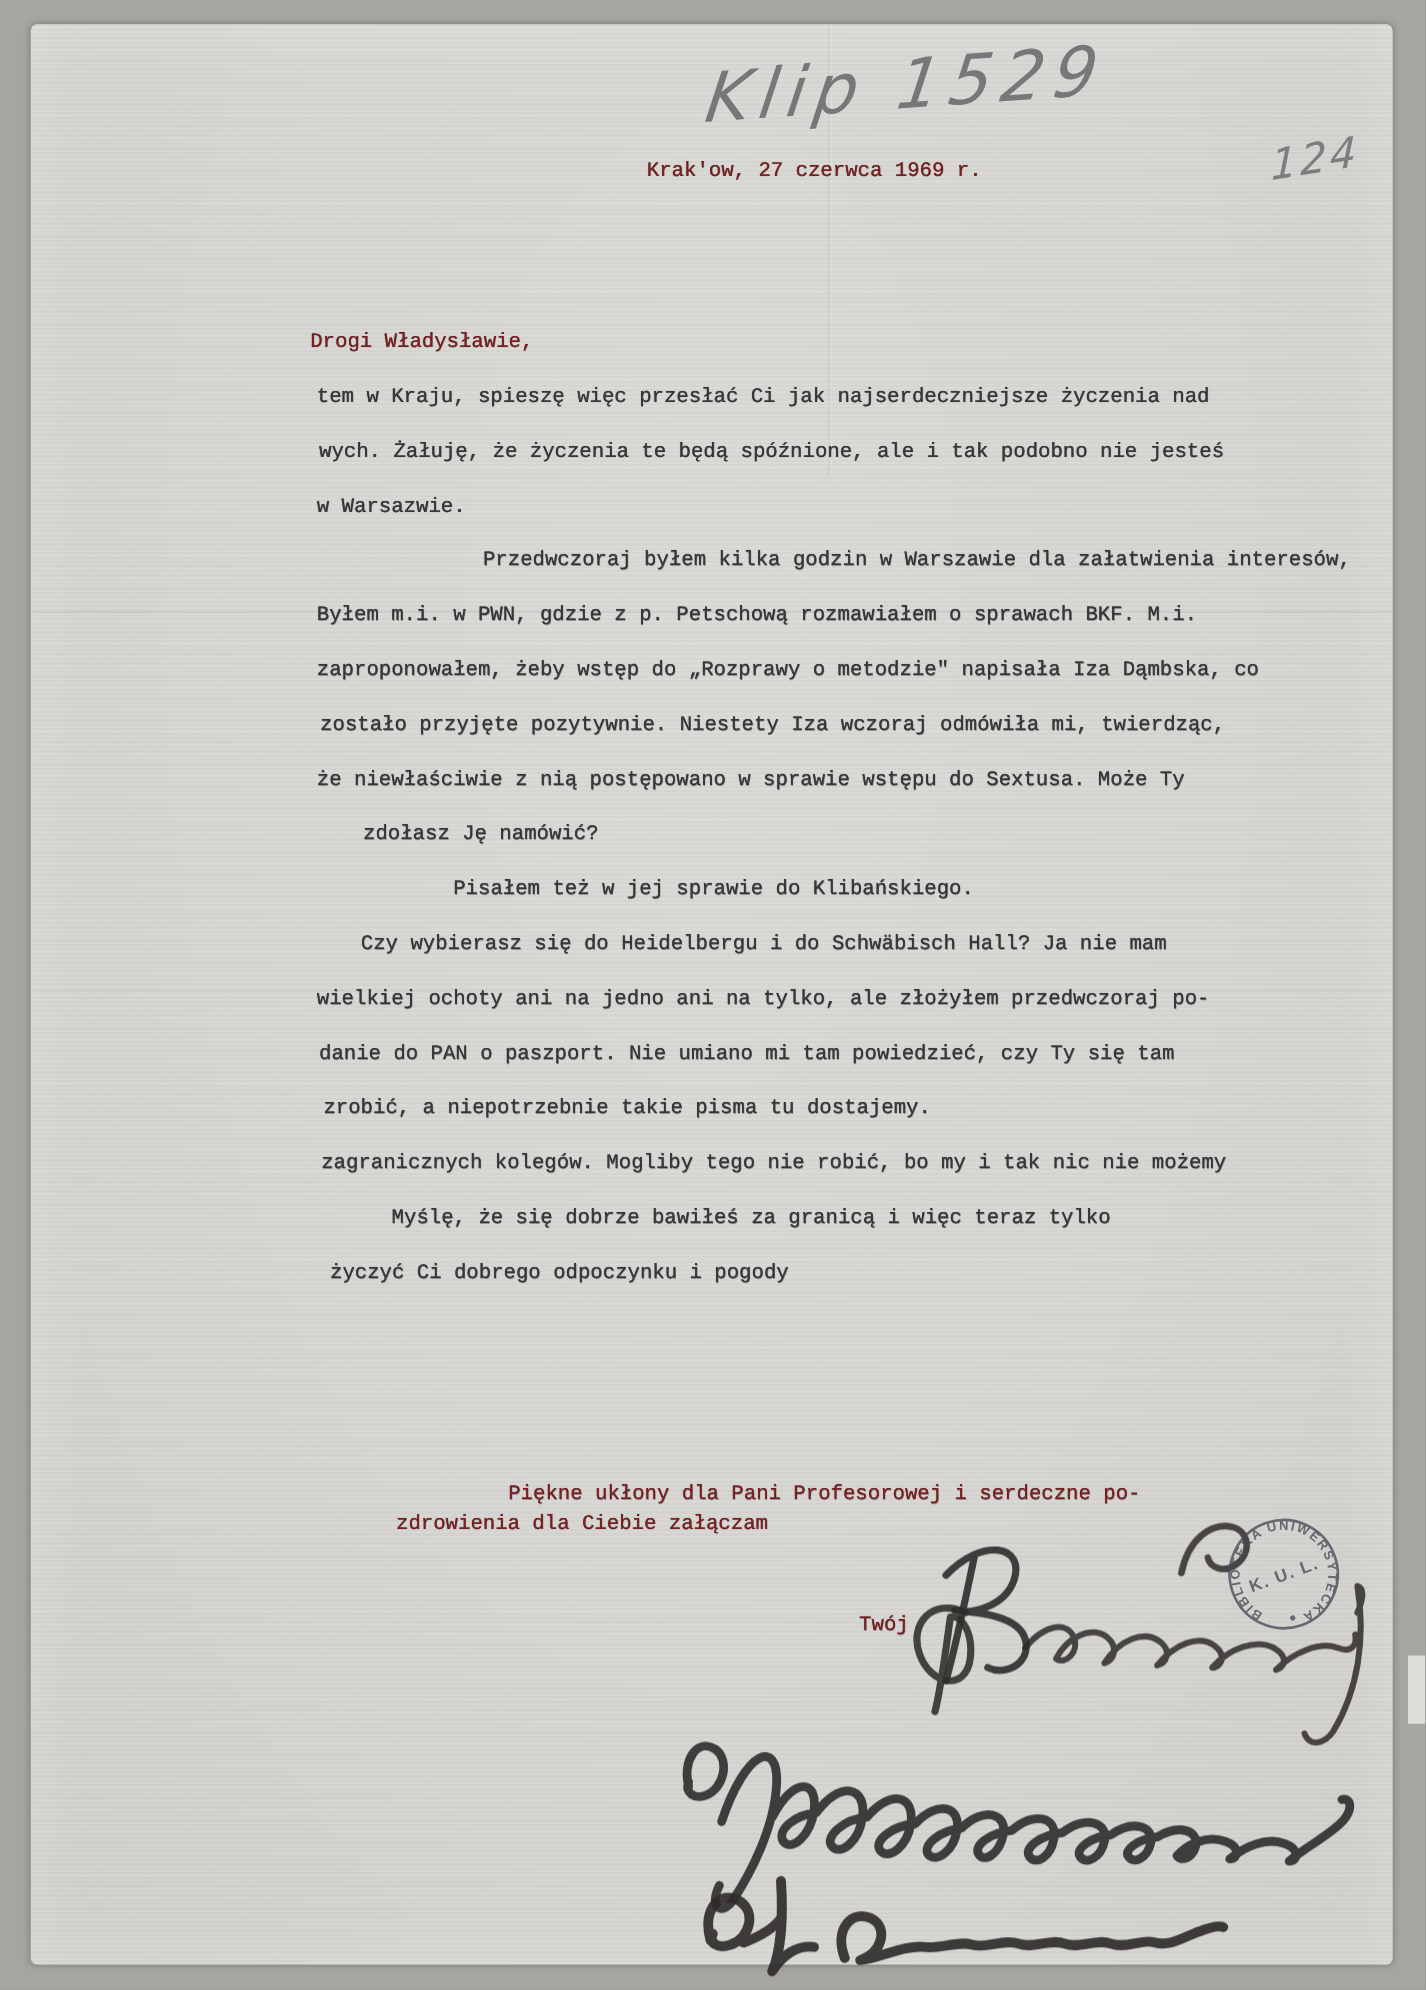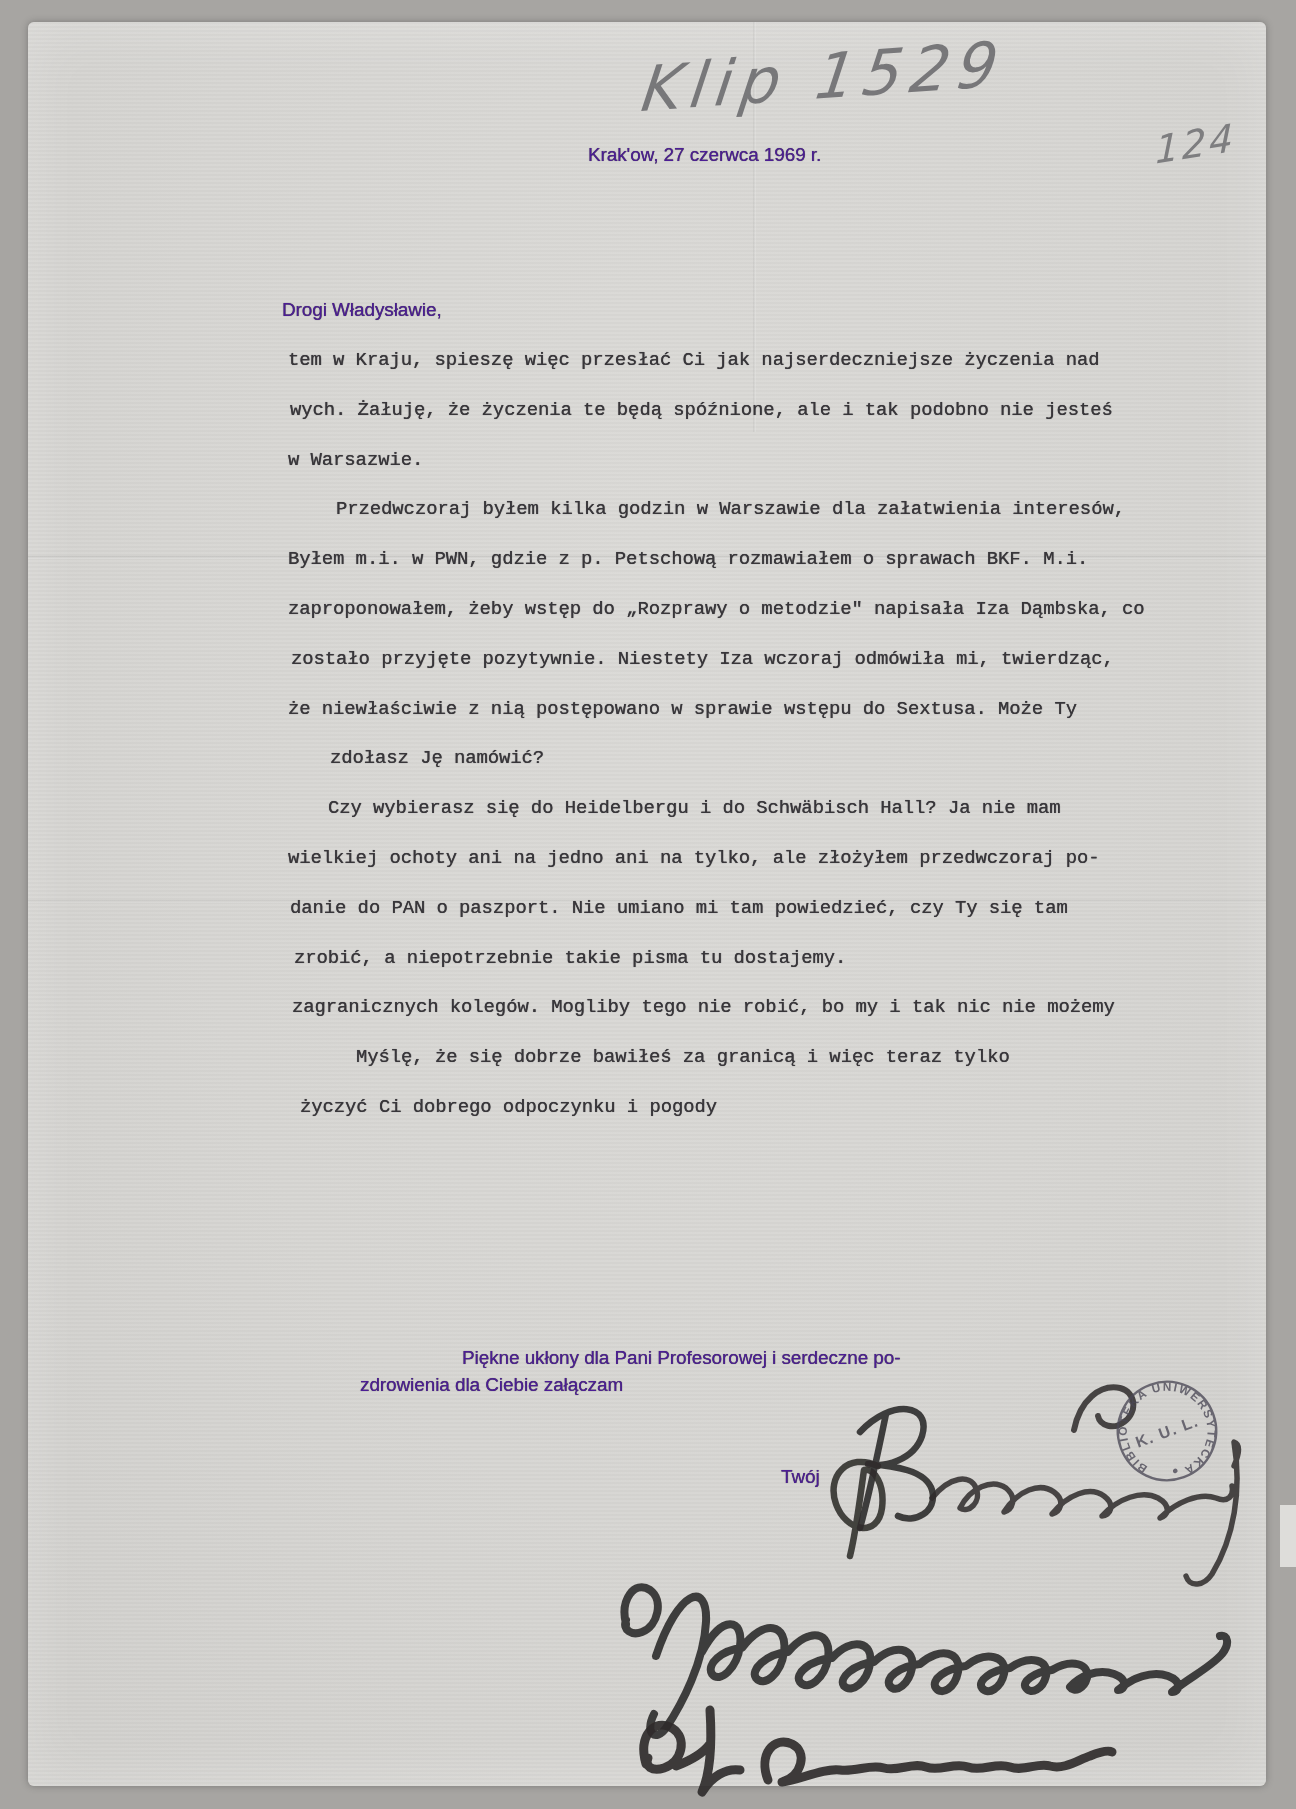--- a/index.html
+++ b/index.html
@@ -14,23 +14,23 @@
     border-radius:6px;
     box-shadow:0 0 7px rgba(40,40,40,.35), inset 0 0 60px rgba(255,255,255,.25);
   }
   .paper::after{
     content:"";position:absolute;inset:0;border-radius:6px;
     background:repeating-linear-gradient(0deg, rgba(255,255,255,.02) 0 2px, rgba(0,0,0,.018) 2px 4px);
     pointer-events:none;
   }
   .typed{
     position:absolute;white-space:pre;
-    font-family:Liberation Sans, sans-serif;
+    font-family:Liberation Mono, monospace;
     font-size:18.8px;line-height:1.2;
-    color:#4c1d95;
+    color:#7f1d1d;
     text-shadow:0 0 .7px rgba(56,54,58,.9), .4px .4px .6px rgba(56,54,58,.4);
     text-align:right;
   }
   .body-lines{
     position:absolute;left:288px;top:336px;width:940px;
   }
   .body-lines .line{
     height:49.8px;line-height:49.8px;white-space:pre;
     font-size:18.8px;color:#38363a;
     text-shadow:0 0 .7px rgba(56,54,58,.9), .4px .4px .6px rgba(56,54,58,.4);
@@ -72,26 +72,27 @@
   <div class="hw hw-klip">Klip 1529</div>
   <div class="hw hw-page">124</div>
 
   <div class="typed" style="left:588px;top:144px;">Krak'ow, 27 czerwca 1969 r.</div>
   <div class="typed" style="left:282px;top:299px;">Drogi Władysławie,</div>
 
   <div class="body-lines" id="body-lines">
       <div class="line" style="padding-left: 0px;">tem w Kraju, spieszę więc przesłać Ci jak najserdeczniejsze życzenia nad</div>
       <div class="line" style="padding-left: 2px;">wych. Żałuję, że życzenia te będą spóźnione, ale i tak podobno nie jesteś</div>
       <div class="line" style="padding-left: 0px;">w Warsazwie.</div>
-      <div class="line" style="padding-left: 48px;">Przedwczoraj byłem kilka godzin w Warszawie dla załatwienia interesów,</div>
+      <div class="line" style="padding-left: 48px; text-align: right;">Przedwczoraj byłem kilka godzin w Warszawie dla załatwienia interesów,</div>
       <div class="line" style="padding-left: 0px;">Byłem m.i. w PWN, gdzie z p. Petschową rozmawiałem o sprawach BKF. M.i.</div>
       <div class="line" style="padding-left: 0px;">zaproponowałem, żeby wstęp do „Rozprawy o metodzie" napisała Iza Dąmbska, co</div>
       <div class="line" style="padding-left: 3px;">zostało przyjęte pozytywnie. Niestety Iza wczoraj odmówiła mi, twierdząc,</div>
       <div class="line" style="padding-left: 0px;">że niewłaściwie z nią postępowano w sprawie wstępu do Sextusa. Może Ty</div>
       <div class="line" style="padding-left: 42px;">zdołasz Ję namówić?</div>
+      <div class="line" style="padding-left: 124px;">Pisałem też w jej sprawie do Klibańskiego.</div>
       <div class="line" style="padding-left: 40px;">Czy wybierasz się do Heidelbergu i do Schwäbisch Hall? Ja nie mam</div>
       <div class="line" style="padding-left: 0px;">wielkiej ochoty ani na jedno ani na tylko, ale złożyłem przedwczoraj po-</div>
       <div class="line" style="padding-left: 2px;">danie do PAN o paszport. Nie umiano mi tam powiedzieć, czy Ty się tam</div>
       <div class="line" style="padding-left: 6px;">zrobić, a niepotrzebnie takie pisma tu dostajemy.</div>
       <div class="line" style="padding-left: 4px;">zagranicznych kolegów. Mogliby tego nie robić, bo my i tak nic nie możemy</div>
       <div class="line" style="padding-left: 68px;">Myślę, że się dobrze bawiłeś za granicą i więc teraz tylko</div>
       <div class="line" style="padding-left: 12px;">życzyć Ci dobrego odpoczynku i pogody</div>
     </div>
 
   <div class="typed" style="left:462px;top:1347px;">Piękne ukłony dla Pani Profesorowej i serdeczne po-</div>

